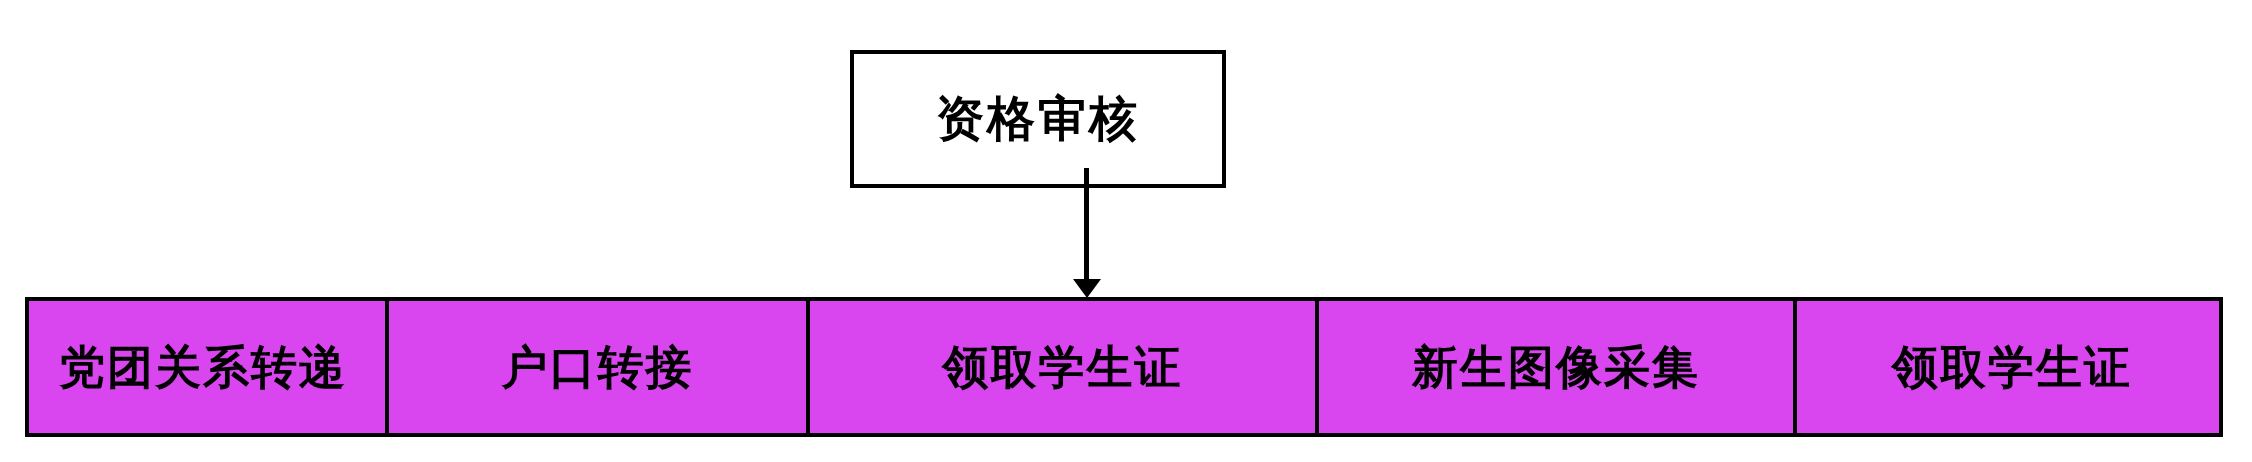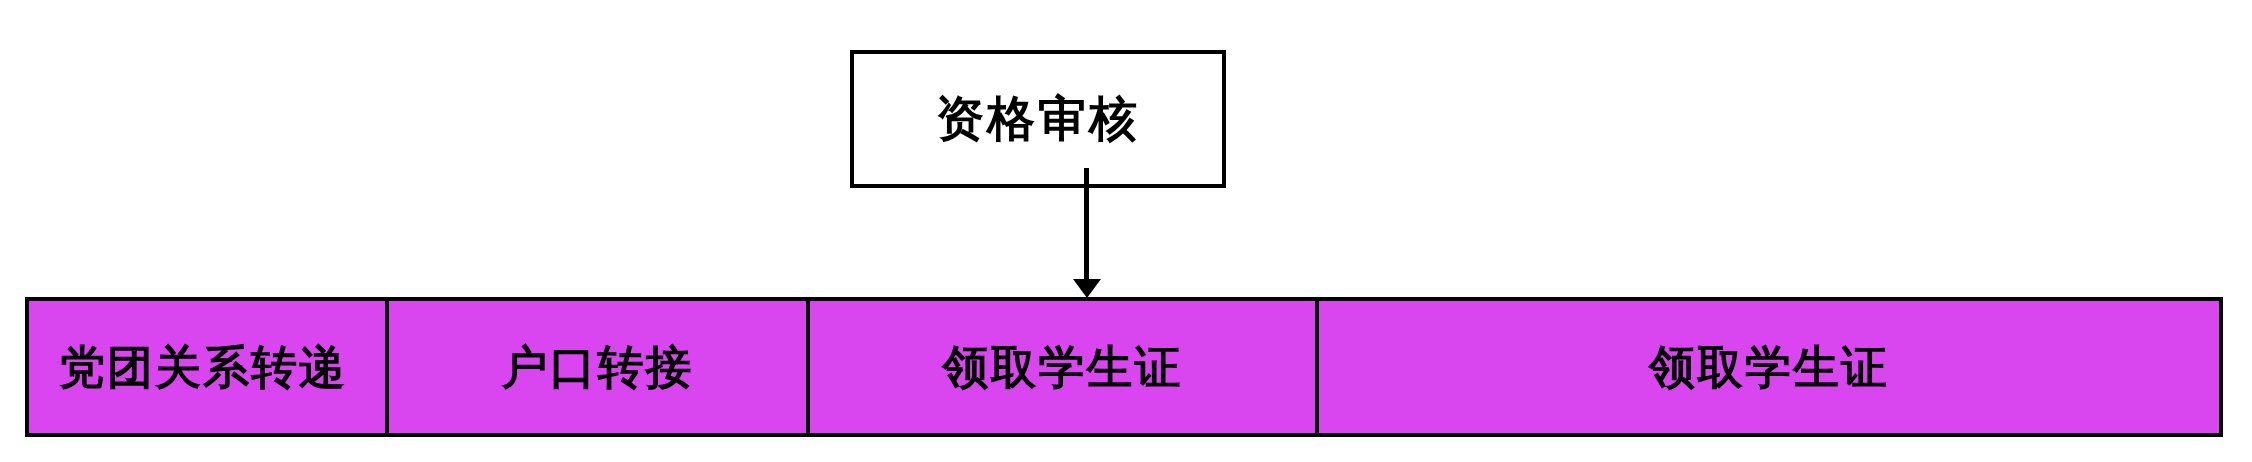--- a/index.html
+++ b/index.html
@@ -107,20 +107,23 @@
     </div>
 
     <div class="step-cell cell-2">
       <span class="step-line">户口转接</span>
     </div>
 
     <div class="step-cell cell-3">
       <span class="step-line">领取学生证</span>
     </div>
 
+    <div class="step-cell cell-4">
+      <span class="step-line">新生图像采集</span>
+    </div>
 
     <div class="step-cell cell-5">
       <span class="step-line">领取学生证</span>
     </div>
 
   </div>
 
 </div>
 
 </body></html>

